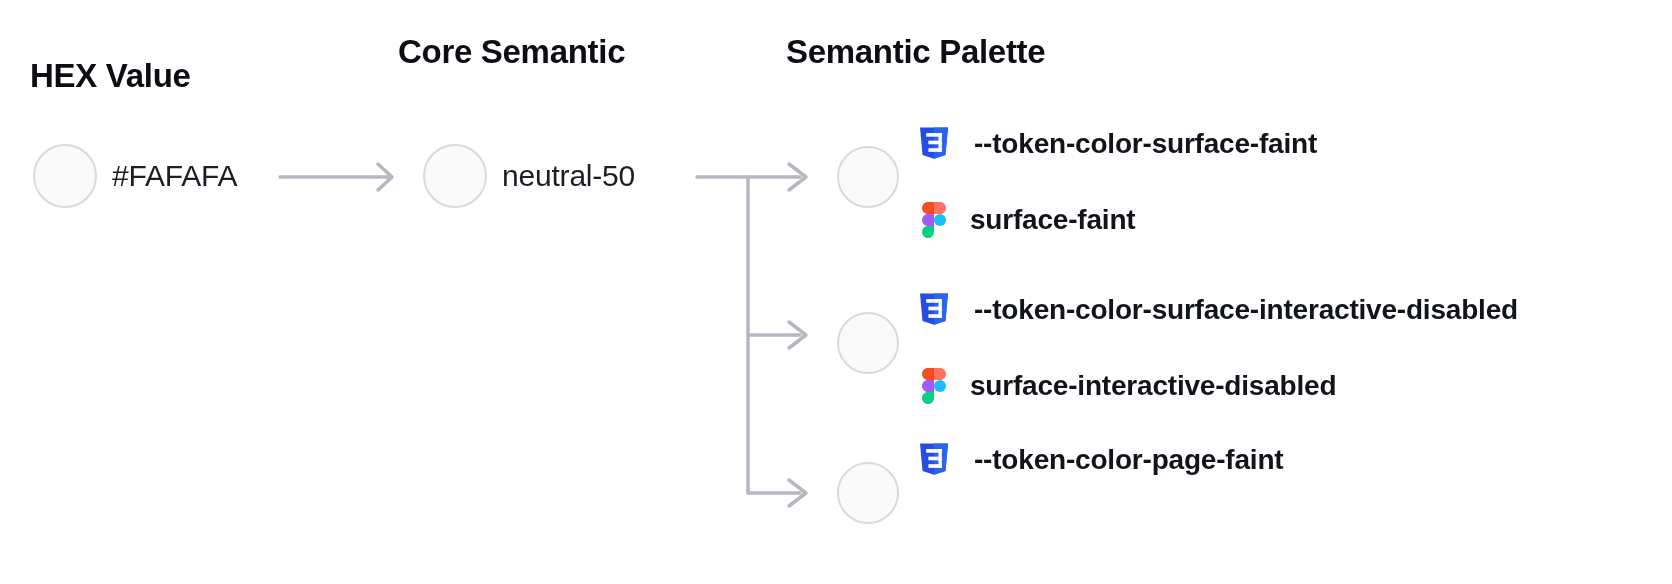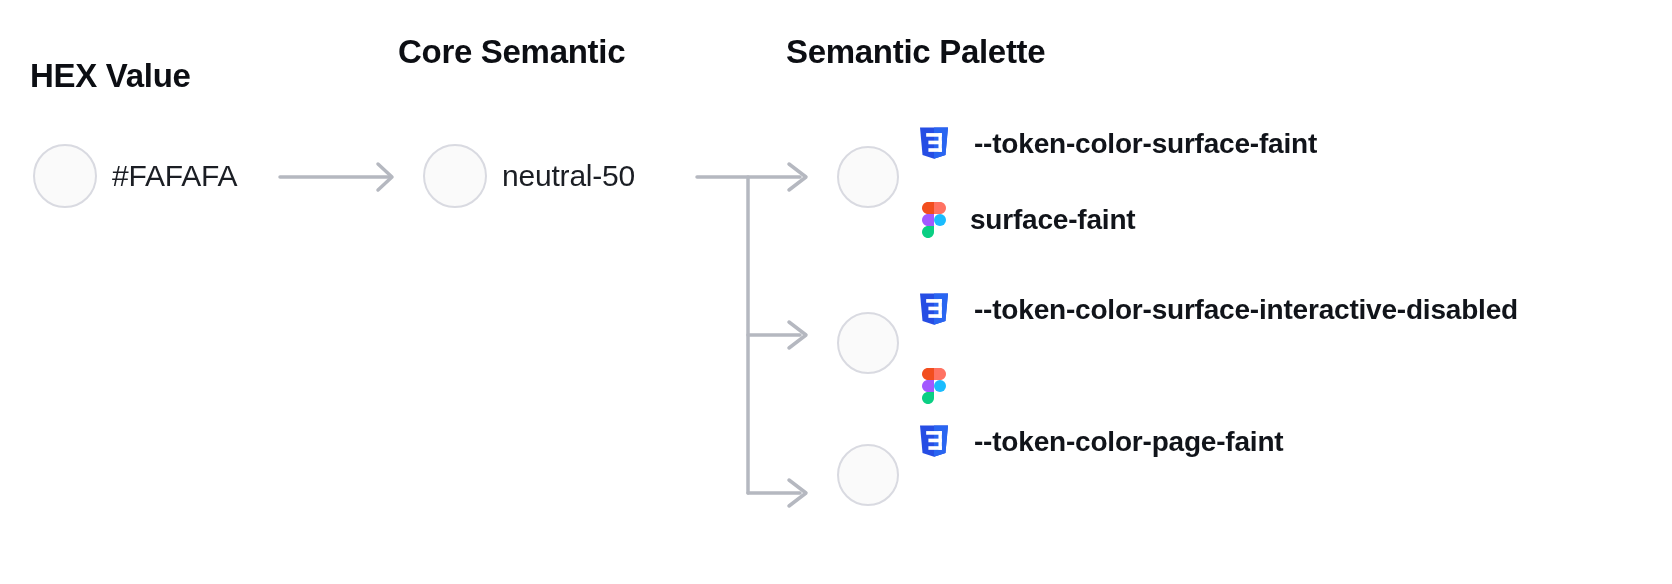--- a/index.html
+++ b/index.html
@@ -43,21 +43,21 @@
   .source-item.core { left: 423px; }
   .source-label {
     font-size: 30px; font-weight: 400; color: #1b1e24;
     white-space: nowrap; letter-spacing: -0.2px;
   }
 
   
   .sem-row { position: absolute; left: 835px; width: 837px; height: 110px; }
   .sem-row.row-0 { top: 122px; }
   .sem-row.row-1 { top: 288px; }
-  .sem-row.row-2 { top: 420px; }
+  .sem-row.row-2 { top: 438px; }
   .sem-row .swatch { position: absolute; left: 2px; top: 24px; }
 
   .token-line {
     position: absolute; left: 85px; height: 44px;
     display: flex; align-items: center; gap: 26px;
   }
   .token-line.css-line   { top: 0; }
   .token-line.figma-line { top: 64px; margin-top: 12px; }
   .token-text {
     font-size: 28px; font-weight: 700; color: #11141a;
@@ -154,20 +154,21 @@
     <div class="token-line figma-line">
       <span class="icon figma">
         <svg viewBox="0 0 38 57" xmlns="http://www.w3.org/2000/svg">
           <path fill="#f24e1e" d="M19 0H9.5C4.253 0 0 4.253 0 9.5S4.253 19 9.5 19H19V0z"></path>
           <path fill="#ff7262" d="M38 9.5C38 4.253 33.747 0 28.5 0H19v19h9.5C33.747 19 38 14.747 38 9.5z"></path>
           <path fill="#a259ff" d="M0 28.5C0 23.253 4.253 19 9.5 19H19v19H9.5C4.253 38 0 33.747 0 28.5z"></path>
           <circle fill="#1abcfe" cx="28.5" cy="28.5" r="9.5"></circle>
           <path fill="#0acf83" d="M0 47.5C0 42.253 4.253 38 9.5 38H19v9.5c0 5.247-4.253 9.5-9.5 9.5S0 52.747 0 47.5z"></path>
         </svg>
       </span>
+      <span class="token-text">surface-interactive-disabled</span>
     </div>
   </div>
 
   <div class="sem-row row-2">
     <div class="swatch" style="background-color: rgb(250, 250, 250);"></div>
     <div class="token-line css-line">
       <span class="icon css">
         <svg viewBox="0 0 100 118" xmlns="http://www.w3.org/2000/svg">
           <polygon points="0,0 100,0 91,98 50,112 9,98" fill="#264de4"></polygon>
           <polygon points="50,0 100,0 91,98 50,112" fill="#2965f1"></polygon>

